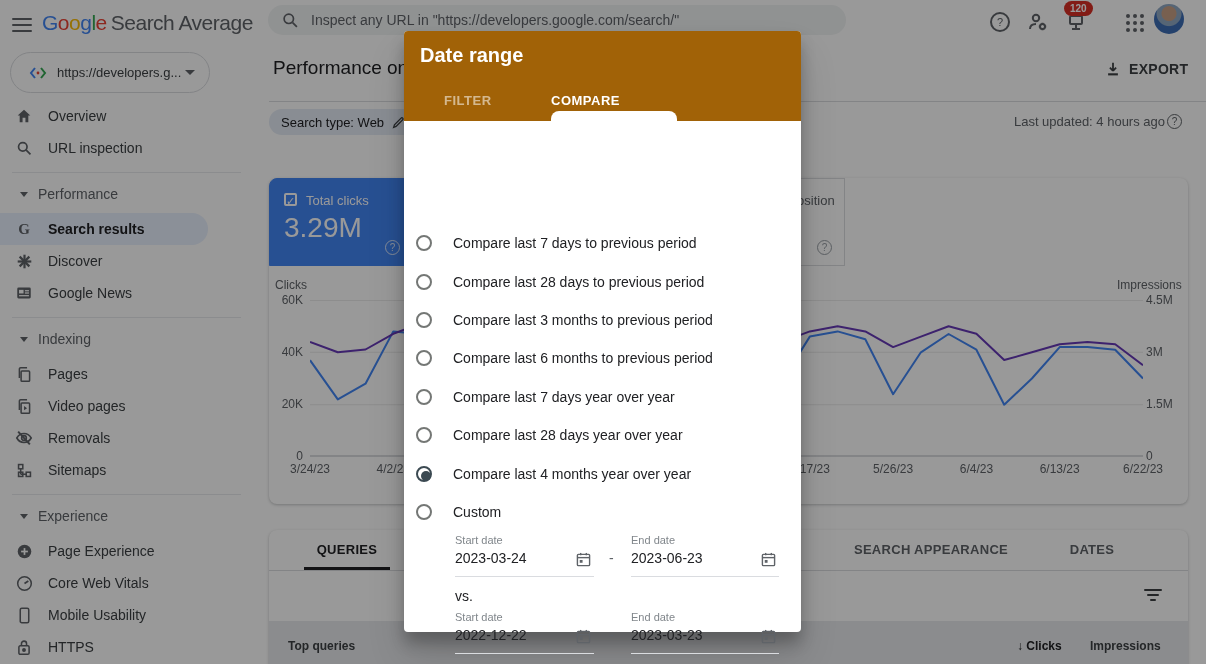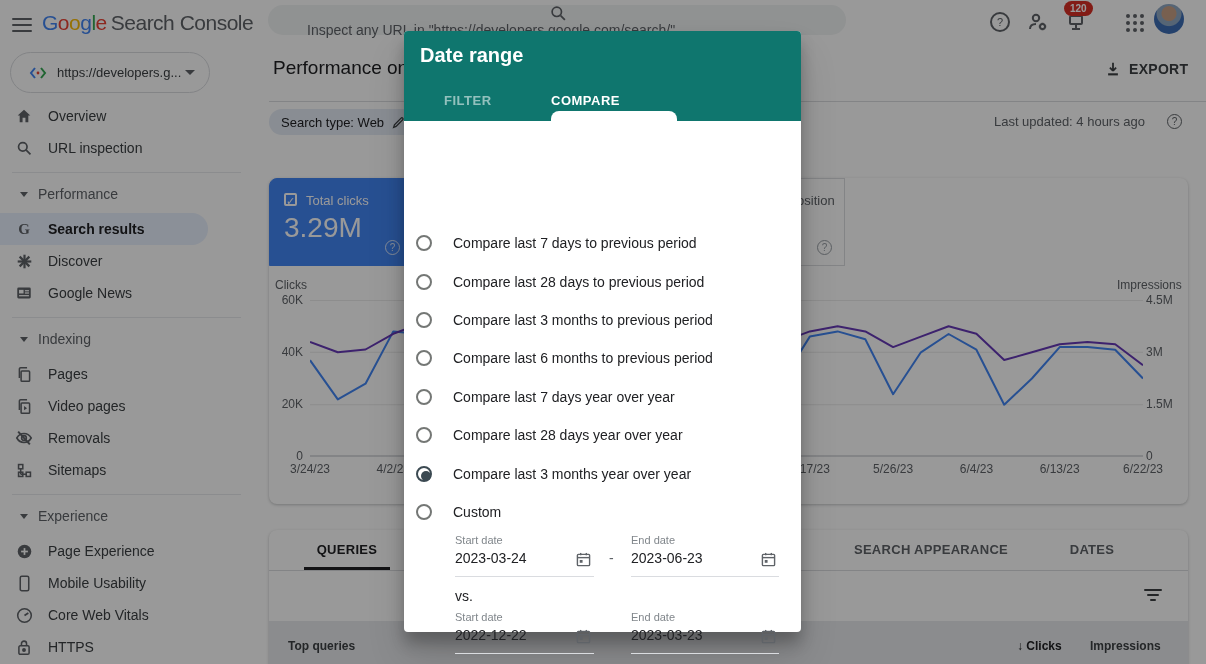--- a/index.html
+++ b/index.html
@@ -7,21 +7,21 @@
   body { font-family:"Liberation Sans","DejaVu Sans",sans-serif; }
   #app { position:relative; width:1206px; height:664px; overflow:hidden; background:#fff; }
 
   
   .topbar { position:absolute; left:0; top:0; width:1206px; height:48px; background:#fff; z-index:2; }
   .hamburger { position:absolute; left:12px; top:14px; width:20px; height:20px; cursor:pointer; }
   .hamburger span { display:block; height:2px; background:#5f6368; margin:4px 0; border-radius:1px; }
   .logo { position:absolute; left:42px; top:11px; font-size:21px; letter-spacing:-0.5px; white-space:nowrap; }
   .logo .l1{color:#4285f4}.logo .l2{color:#ea4335}.logo .l3{color:#fbbc04}.logo .l4{color:#4285f4}.logo .l5{color:#34a853}.logo .l6{color:#ea4335}
   .logo .rest { color:#5f6368; margin-left:4px; }
-  .search-pill { position:absolute; left:268px; top:5px; width:578px; height:30px; border-radius:15px; background:#f1f3f4; display:flex; align-items:center;flex-direction:column; }
+  .search-pill { position:absolute; left:268px; top:5px; width:578px; height:30px; border-radius:15px; background:#f1f3f4; display:flex; align-items:center; }
   .search-pill input { border:0; outline:0; background:transparent; font-size:14px; color:#202124; width:500px; font-family:inherit; }
   .search-pill input::placeholder { color:#5f6368; opacity:1; }
   .tb-ic { position:absolute; top:10px; width:26px; height:26px; color:#5f6368; cursor:pointer; }
   .badge { position:absolute; left:1064px; top:1px; background:#d93025; color:#fff; font-size:10px; font-weight:bold; border-radius:8px; padding:2px 6px; z-index:3; }
   .avatar { position:absolute; left:1154px; top:4px; width:30px; height:30px; border-radius:50%;
             background:radial-gradient(circle at 50% 32%, #c9a185 0 7px, #8fa8c4 8px 12px, #3d6db5 13px); cursor:pointer; }
 
   
   .prop { position:absolute; left:10px; top:52px; width:200px; height:41px; border:1px solid #dadce0; border-radius:21px; display:flex; align-items:center; padding:0 14px 0 18px; cursor:pointer; background:#fff; }
   .prop .ptxt { font-size:13px; color:#3c4043; margin-left:10px; flex:1; white-space:nowrap; overflow:hidden; }
@@ -35,21 +35,21 @@
   .nav-div { height:1px; background:#e8eaed; margin:8px 28px 8px 12px; }
   .sec-head { height:26px; display:flex; align-items:center; padding-left:20px; color:#5f6368; font-size:14px; cursor:pointer; margin:4px 0 6px; }
   .sec-head .tri { width:0; height:0; border-left:4px solid transparent; border-right:4px solid transparent; border-top:5px solid #5f6368; margin-right:10px; }
   .gsym { font-size:15px; font-weight:bold; color:#202124; font-family:"Liberation Serif",serif; }
 
   
   .main-title { position:absolute; left:273px; top:57px; font-size:19px; color:#202124; z-index:1; }
   .export { position:absolute; left:1105px; top:61px; display:flex; align-items:center; gap:8px; color:#3c4043; font-size:14px; font-weight:bold; letter-spacing:.3px; cursor:pointer; }
   .hdr-div { position:absolute; left:269px; top:101px; width:937px; height:1px; background:#dadce0; }
   .chip { position:absolute; left:269px; top:109px; height:26px; border-radius:13px; background:#e4ebf5; display:flex; align-items:center; padding:0 12px; font-size:13px; color:#202124; gap:8px; cursor:pointer; }
-  .lastupd { position:absolute; right:24px; top:114px; display:flex; align-items:center; gap:22px; color:#5f6368; font-size:13px; }
+  .lastupd { position:absolute; right:24px; top:114px; display:flex; align-items:center; gap:2px; color:#5f6368; font-size:13px; }
   .qmark { width:15px; height:15px; border:1.5px solid #5f6368; border-radius:50%; font-size:10px; display:flex; align-items:center; justify-content:center; color:#5f6368; }
 
   
   .chart-card { position:absolute; left:269px; top:178px; width:919px; height:326px; background:#fff; border-radius:8px; box-shadow:0 1px 3px rgba(60,64,67,.3); }
   .mcard { position:absolute; top:0; height:88px; width:144px; border:1px solid #dadce0; background:#fff; }
   .mcard .mlabel { position:absolute; left:36px; top:14px; font-size:13px; color:#5f6368; white-space:nowrap; }
   .mcard .mchk { position:absolute; left:14px; top:14px; width:13px; height:13px; border:2px solid #5f6368; border-radius:2px; }
   .mcard .mhelp { position:absolute; right:12px; bottom:10px; width:15px; height:15px; border:1.5px solid #9aa0a6; border-radius:50%; color:#9aa0a6; font-size:10px; display:flex; align-items:center; justify-content:center; }
   .mcard.blue { background:#4285f4; border-color:#4285f4; border-radius:8px 0 0 0; }
   .mcard.blue .mlabel { color:#ffffff; }
@@ -75,21 +75,21 @@
   .funnel span { display:block; height:2px; background:#3c4043; margin:0 auto 3px; border-radius:1px; }
   .funnel .f1{width:18px}.funnel .f2{width:12px}.funnel .f3{width:6px}
   .thead-row { position:relative; height:48px; background:#e8eaed; display:flex; align-items:center; }
   .thead-row .c1 { position:absolute; left:19px; font-size:12px; font-weight:bold; color:#3c4043; }
   .thead-row .c2 { position:absolute; left:748px; font-size:12px; font-weight:bold; color:#202124; cursor:pointer; }
   .thead-row .c3 { position:absolute; left:821px; font-size:12px; font-weight:bold; color:#3c4043; cursor:pointer; }
 
   
   .scrim { position:absolute; inset:0; background:rgba(0,0,0,.4); z-index:10; }
   .modal { position:absolute; left:404px; top:31px; width:397px; height:601px; background:#fff; z-index:20; border-radius:4px; box-shadow:0 11px 15px rgba(0,0,0,.24), 0 24px 38px rgba(0,0,0,.14); }
-  .m-head { position:relative; height:90px; background:#0f766e; border-radius:4px 4px 0 0; }
+  .m-head { position:relative; height:90px; background:#a16207; border-radius:4px 4px 0 0; }
   .m-title { position:absolute; left:16px; top:13px; color:#fff; font-size:20px; font-weight:bold; }
   .m-tab { position:absolute; bottom:0; height:40px; line-height:40px; font-size:13px; letter-spacing:.5px; font-weight:bold; cursor:pointer; }
   .m-tab.filter { left:40px; width:86px; color:rgba(255,255,255,.55); }
   .m-tab.compare { left:147px; width:126px; color:#fff; }
   .m-indicator { position:absolute; left:147px; bottom:0; width:126px; height:10px; background:#fff; border-radius:8px 8px 0 0; }
   .m-body { position:relative; }
   .opt-row { display:flex; align-items:center; height:38.4px; padding-left:12px; cursor:pointer; }
   .radio { width:16px; height:16px; border:2px solid #747775; border-radius:50%; flex:0 0 16px; position:relative; }
   .opt-row.selected .radio { border-color:#3c4a52; }
   .opt-row.selected .radio::after { content:""; position:absolute; left:3px; top:3px; width:10px; height:10px; border-radius:50%; background:#3c4a52; }
@@ -110,21 +110,21 @@
 
 <div id="app">
 
   <div class="topbar">
     <div class="hamburger">
         <span></span>
         <span></span>
         <span></span>
       </div>
     <div class="logo">
-      <span><span class="l1">G</span><span class="l2">o</span><span class="l3">o</span><span class="l4">g</span><span class="l5">l</span><span class="l6">e</span></span><span class="rest">Search Console</span>
+      <span><span class="l1">G</span><span class="l2">o</span><span class="l3">o</span><span class="l4">g</span><span class="l5">l</span><span class="l6">e</span></span><span class="rest">Search Average</span>
     </div>
     <div class="search-pill">
       <span style="margin:0 12px 0 14px;">
         <svg width="17" height="17" viewBox="0 0 20 20">
             <circle cx="8" cy="8" r="5.5" fill="none" stroke="#5f6368" stroke-width="2"></circle>
             <line x1="12.5" y1="12.5" x2="17.5" y2="17.5" stroke="#5f6368" stroke-width="2"></line>
           </svg>
       </span>
       <input placeholder="Inspect any URL in &quot;https://developers.google.com/search/&quot;" style="">
     </div>
@@ -286,34 +286,34 @@
           <svg width="17" height="17" viewBox="0 0 20 20">
             <circle cx="10" cy="10" r="8" fill="#5f6368"></circle>
             <line x1="10" y1="6" x2="10" y2="14" stroke="#fff" stroke-width="2"></line>
             <line x1="6" y1="10" x2="14" y2="10" stroke="#fff" stroke-width="2"></line>
           </svg>
         </span>
       <span>Page Experience</span>
     </div>
     <div class="nav-item">
       <span class="ic">
-          <svg width="15" height="17" viewBox="0 0 14 20" fill="none" stroke="#5f6368" stroke-width="1.8">
-            <rect x="2" y="1.5" width="10" height="17" rx="1.8"></rect>
-          </svg>
-        </span>
-      <span>Mobile Usability</span>
-    </div>
-    <div class="nav-item">
-      <span class="ic">
           <svg width="17" height="17" viewBox="0 0 20 20" fill="none" stroke="#5f6368" stroke-width="1.8">
             <circle cx="10" cy="10" r="8"></circle>
             <line x1="10" y1="10" x2="14.5" y2="7" stroke-width="2"></line>
           </svg>
         </span>
       <span>Core Web Vitals</span>
+    </div>
+    <div class="nav-item">
+      <span class="ic">
+          <svg width="15" height="17" viewBox="0 0 14 20" fill="none" stroke="#5f6368" stroke-width="1.8">
+            <rect x="2" y="1.5" width="10" height="17" rx="1.8"></rect>
+          </svg>
+        </span>
+      <span>Mobile Usability</span>
     </div>
     <div class="nav-item">
       <span class="ic">
           <svg width="16" height="17" viewBox="0 0 18 20" fill="none" stroke="#5f6368" stroke-width="1.8">
             <rect x="3" y="8" width="12" height="10" rx="1.5"></rect>
             <path d="M6 8 V5.5 A3 3 0 0 1 12 5.5 V8"></path>
             <circle cx="9" cy="13" r="1.4" fill="#5f6368"></circle>
           </svg>
         </span>
       <span>HTTPS</span>
@@ -456,21 +456,21 @@
         <div class="opt-row">
             <span class="radio"></span>
             <span class="opt-label">Compare last 7 days year over year</span>
           </div>
         <div class="opt-row">
             <span class="radio"></span>
             <span class="opt-label">Compare last 28 days year over year</span>
           </div>
         <div class="opt-row selected">
             <span class="radio"></span>
-            <span class="opt-label">Compare last 3 months year over year</span>
+            <span class="opt-label">Compare last 4 months year over year</span>
           </div>
         <div class="opt-row">
             <span class="radio"></span>
             <span class="opt-label">Custom</span>
           </div>
       </div>
 
       <div class="custom-area">
         <span class="f-label" style="left:51px;top:8px;">Start date</span>
         <span class="f-label" style="left:227px;top:8px;">End date</span>

